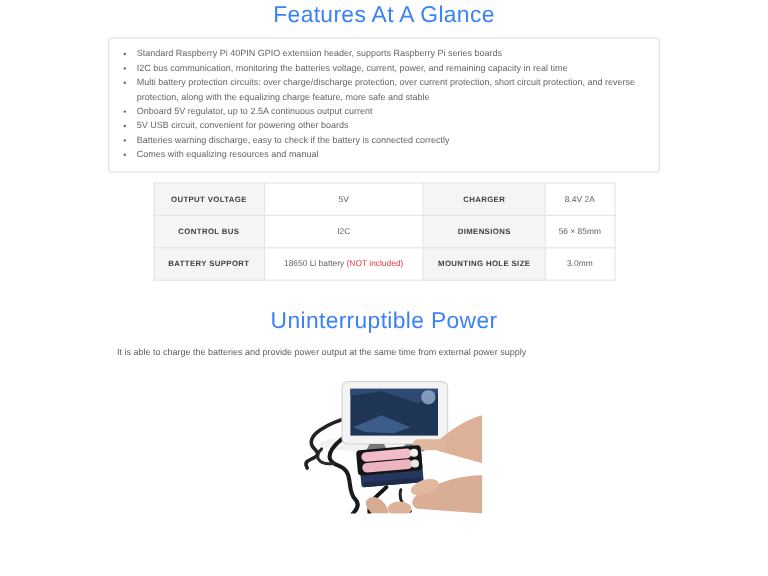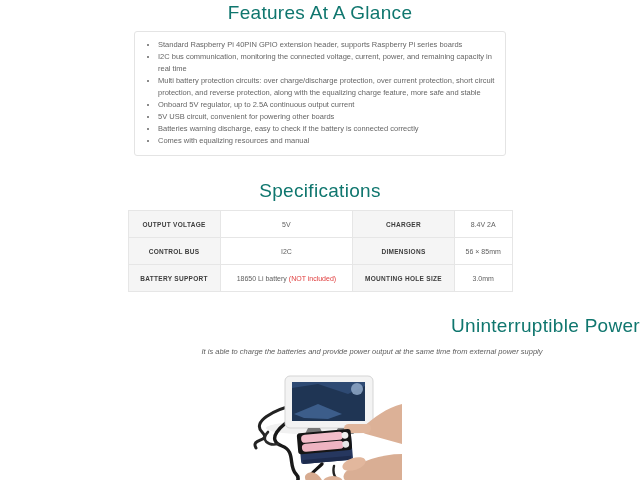--- a/index.html
+++ b/index.html
@@ -6,26 +6,26 @@
   html, body { width: 640px; height: 480px; overflow: hidden; background: #ffffff; }
   body {
     font-family: "Liberation Sans", sans-serif;
     color: #666666;
     padding-top: 2px;
   }
   .section-title {
     text-align: center;
     font-size: 19px;
     font-weight: 400;
-    color: #0f766e;
+    color: #3b82f6;
     letter-spacing: 0.3px;
   }
   
   .features-box {
-    width: 372px;
+    width: 460px;
     margin: 7px auto 0 auto;
     border: 1px solid #e4e4e4;
     border-radius: 3px;
     padding: 7px 10px 8px 10px;
   }
   .features-box ul {
     list-style: disc;
     padding-left: 13px;
   }
   .features-box li {
@@ -53,55 +53,53 @@
   .spec-table td.label {
     background: #f5f5f5;
     font-weight: bold;
     color: #3d3d3d;
     font-size: 6.5px;
     letter-spacing: 0.3px;
     text-transform: uppercase;
   }
   .red { color: #e03c3c; }
   
-  .ups-title { margin-top: 23px; text-align: right; }
+  .ups-title { margin-top: 23px; }
   .ups-desc {
     margin: 9px auto 16px auto;
     max-width: 445px;
-    text-align: right;
+    text-align: left;
     font-size: 7.5px;
     line-height: 12px;
     color: #5d5d5d;
-    font-style: italic;
   }
   .photo-wrap {
     width: 164px;
     margin: 15px auto 0 auto;
   }
 </style>
 </head>
 <body>
 
 <div>
   <h2 class="section-title">Features At A Glance</h2>
   <div class="features-box">
     <ul>
       <li>Standard Raspberry Pi 40PIN GPIO extension header, supports Raspberry Pi series boards</li>
-      <li>I2C bus communication, monitoring the connected voltage, current, power, and remaining capacity in real time</li>
+      <li>I2C bus communication, monitoring the batteries voltage, current, power, and remaining capacity in real time</li>
       <li>Multi battery protection circuits: over charge/discharge protection, over current protection, short circuit protection, and reverse protection, along with the equalizing charge feature, more safe and stable</li>
       <li>Onboard 5V regulator, up to 2.5A continuous output current</li>
       <li>5V USB circuit, convenient for powering other boards</li>
       <li>Batteries warning discharge, easy to check if the battery is connected correctly</li>
       <li>Comes with equalizing resources and manual</li>
     </ul>
   </div>
 </div>
 
 <div>
-  <h2 class="section-title spec-title">Specifications</h2>
   <table class="spec-table">
     <colgroup>
       <col style="width:24%">
         <col style="width:34.5%">
         <col style="width:26.5%">
         <col style="width:15%">
     </colgroup>
     <tbody>
       <tr>
         <td class="label">OUTPUT VOLTAGE</td>

